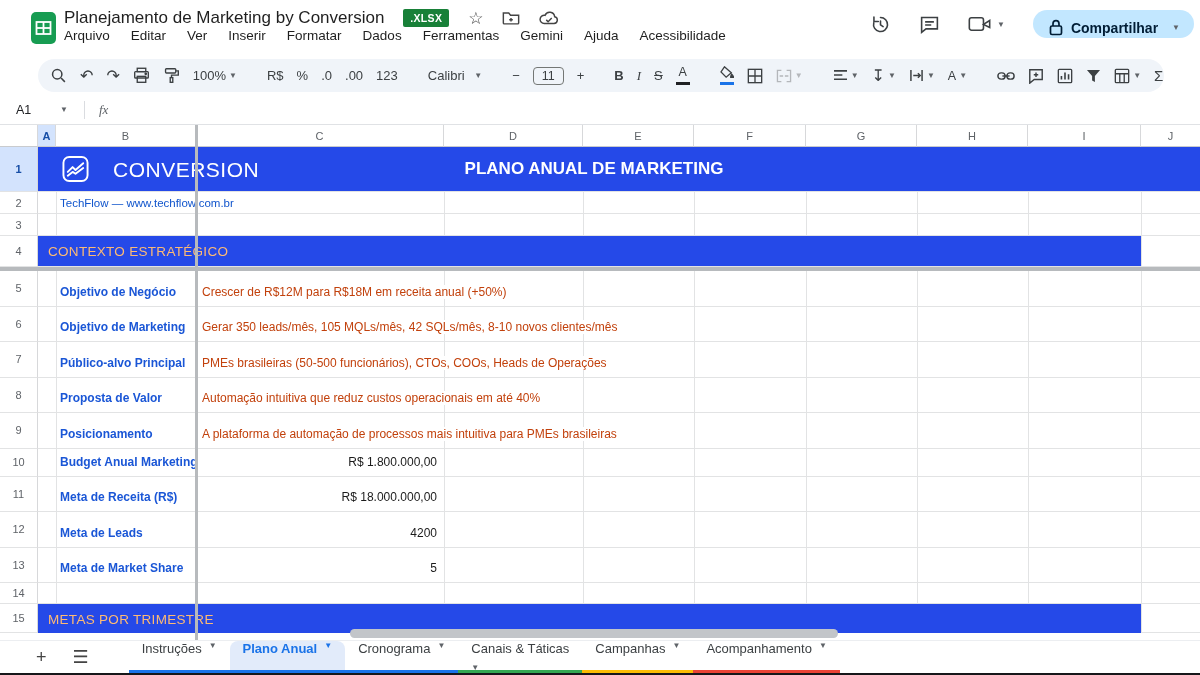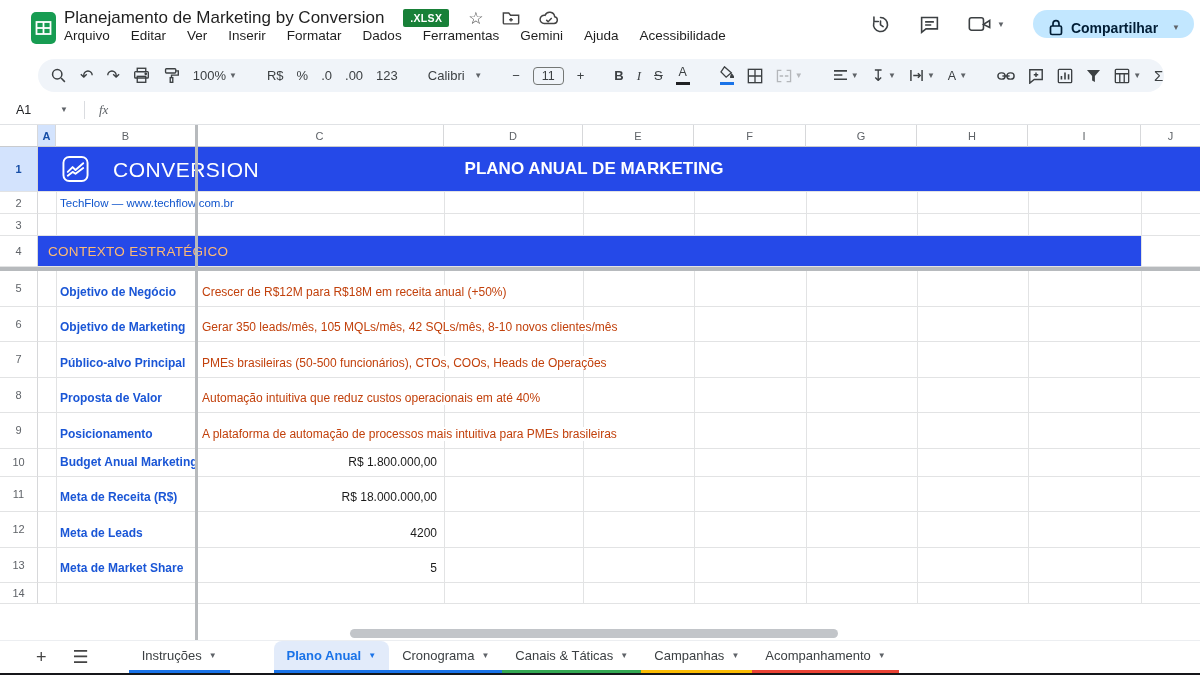--- a/index.html
+++ b/index.html
@@ -78,21 +78,21 @@
   .linktxt{position:absolute;left:22px;bottom:4px;white-space:nowrap;font-size:11.5px;color:#1155cc;background:#fff;padding-right:6px}
   .vfreeze{position:absolute;left:195px;top:0;width:3px;height:515px;background:#b7babd;z-index:12}
   .hfreeze{width:1200px;height:4px;background:#b7babd}
   .hscroll{position:absolute;left:350px;top:504px;width:488px;height:9px;background:#c2c5c9;border-radius:5px;z-index:15}
 
   
   .tabbar{position:absolute;top:640px;left:0;width:1200px;height:33px;background:#fff;
      border-top:1px solid #eceef1;display:flex;align-items:stretch;padding-left:36px}
   .bicon{display:flex;align-items:center;margin-right:26px;font-size:18px;color:#444;cursor:pointer}
   .tabs{display:flex;margin-left:14px}
-  .tab{display:flex;align-items:center;gap:7px;padding:0 13px;font-size:13px;color:#3c4043;
+  .tab{display:flex;align-items:flex-start;gap:7px;padding:0 13px;font-size:13px;color:#3c4043;
      border-bottom:3px solid transparent;cursor:pointer;white-space:nowrap}
   .tab .caret{font-size:8px;color:#5f6368}
   .tab.active{background:#e2ebfa;color:#1a73e8;font-weight:bold;border-radius:8px 8px 0 0}
   .bottomedge{position:absolute;bottom:0;left:0;width:1200px;height:2px;background:#16171a}
 </style>
 </head>
 <body>
 
 <div class="topbar">
   <div class="logo">
@@ -416,42 +416,48 @@
       <span class="lbl">Meta de Market Share</span>
       <span class="rv">5</span>
     </div>
   </div>
 
   <div class="grow" style="height:21px">
     <div class="rh">14</div>
     <div class="rc glines"></div>
   </div>
 
+  <div class="grow" style="height:28.5px;overflow:hidden">
+    <div class="rh">15</div>
+    <div class="rc glines">
+        <span class="secbar" style="height:31px">METAS POR TRIMESTRE</span>
+      </div>
+  </div>
 
   <div class="vfreeze"></div>
   <div class="hscroll"></div>
 </div>
 
 <div class="tabbar">
   <span class="bicon">+</span>
   <span class="bicon">☰</span>
   <div class="tabs">
     <span class="tab" style="border-bottom-color: rgb(26, 115, 232);">
       <span>Instruções</span>
         <span class="caret">▼</span>
     </span>
-    <span class="tab active" style="border-bottom-color: rgb(26, 115, 232); margin-left: 44px;">
+    <span class="tab active" style="border-bottom-color: rgb(26, 115, 232);">
       <span>Plano Anual</span>
         <span class="caret" style="color:#1a73e8">▼</span>
     </span>
     <span class="tab" style="border-bottom-color: rgb(26, 115, 232);">
       <span>Cronograma</span>
         <span class="caret">▼</span>
     </span>
-    <span class="tab" style="border-bottom-color: rgb(52, 168, 83);">
+    <span class="tab" style="border-bottom-color: rgb(52, 168, 83); flex-direction: column;">
       <span>Canais &amp; Táticas</span>
         <span class="caret">▼</span>
     </span>
     <span class="tab" style="border-bottom-color: rgb(251, 188, 4);">
       <span>Campanhas</span>
         <span class="caret">▼</span>
     </span>
     <span class="tab" style="border-bottom-color: rgb(234, 67, 53);">
       <span>Acompanhamento</span>
         <span class="caret">▼</span>

